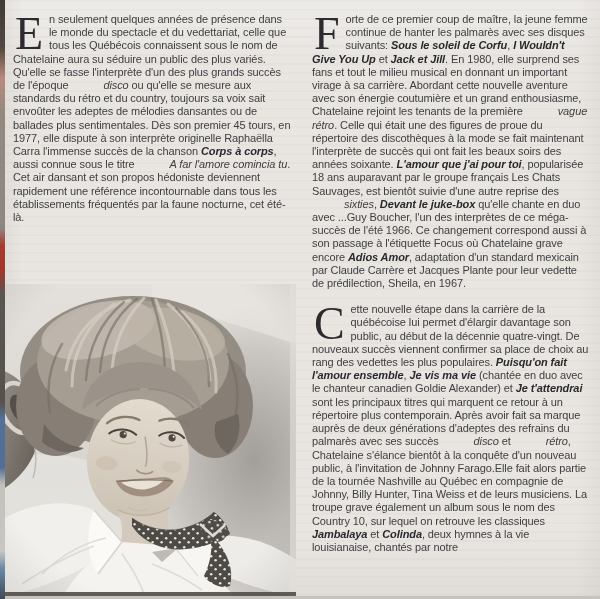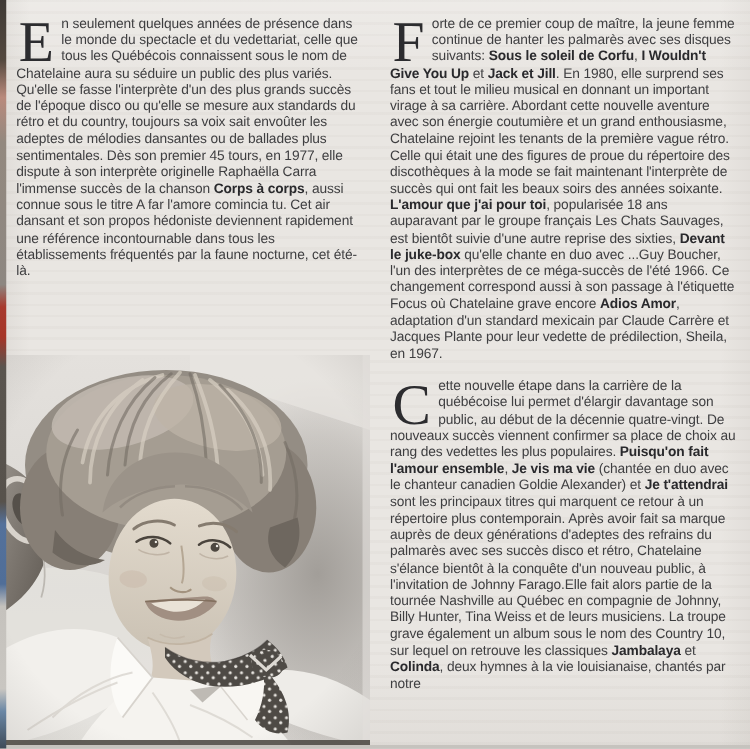--- a/index.html
+++ b/index.html
@@ -20,22 +20,22 @@
   .bottom-shade{position:absolute;left:0;right:0;bottom:0;height:3px;
     background:#c6c3be;z-index:2;}
   .col{position:absolute;color:#3e3e40;font-size:11px;line-height:13.2px;
        letter-spacing:-0.1px;z-index:2;}
   .col p{margin:0;}
   .col p + p{margin-top:13px;}
   .col-left{left:13px;top:13px;width:279px;}
   .col-right{left:312px;top:13px;width:277px;}
   .dropcap{float:left;font-family:"Liberation Serif",serif;font-weight:400;
     font-size:46px;line-height:37px;padding:2px 6px 0 2px;color:#2c2c2f;}
-  .b{font-weight:bold;color:#29292c;}
-  .i{}
+  .b{font-weight:bold;color:#29292c;font-style:italic;}
+  .i{font-style:italic;margin-left:32px;}
   .photo-wrap{position:absolute;left:2px;top:284px;width:294px;height:313px;z-index:1;}
   .photo-wrap svg{display:block;width:100%;height:100%;}
 </style>
 </head>
 <body>
 
 <div class="page">
 
   <div class="edge-strip"></div>
 

